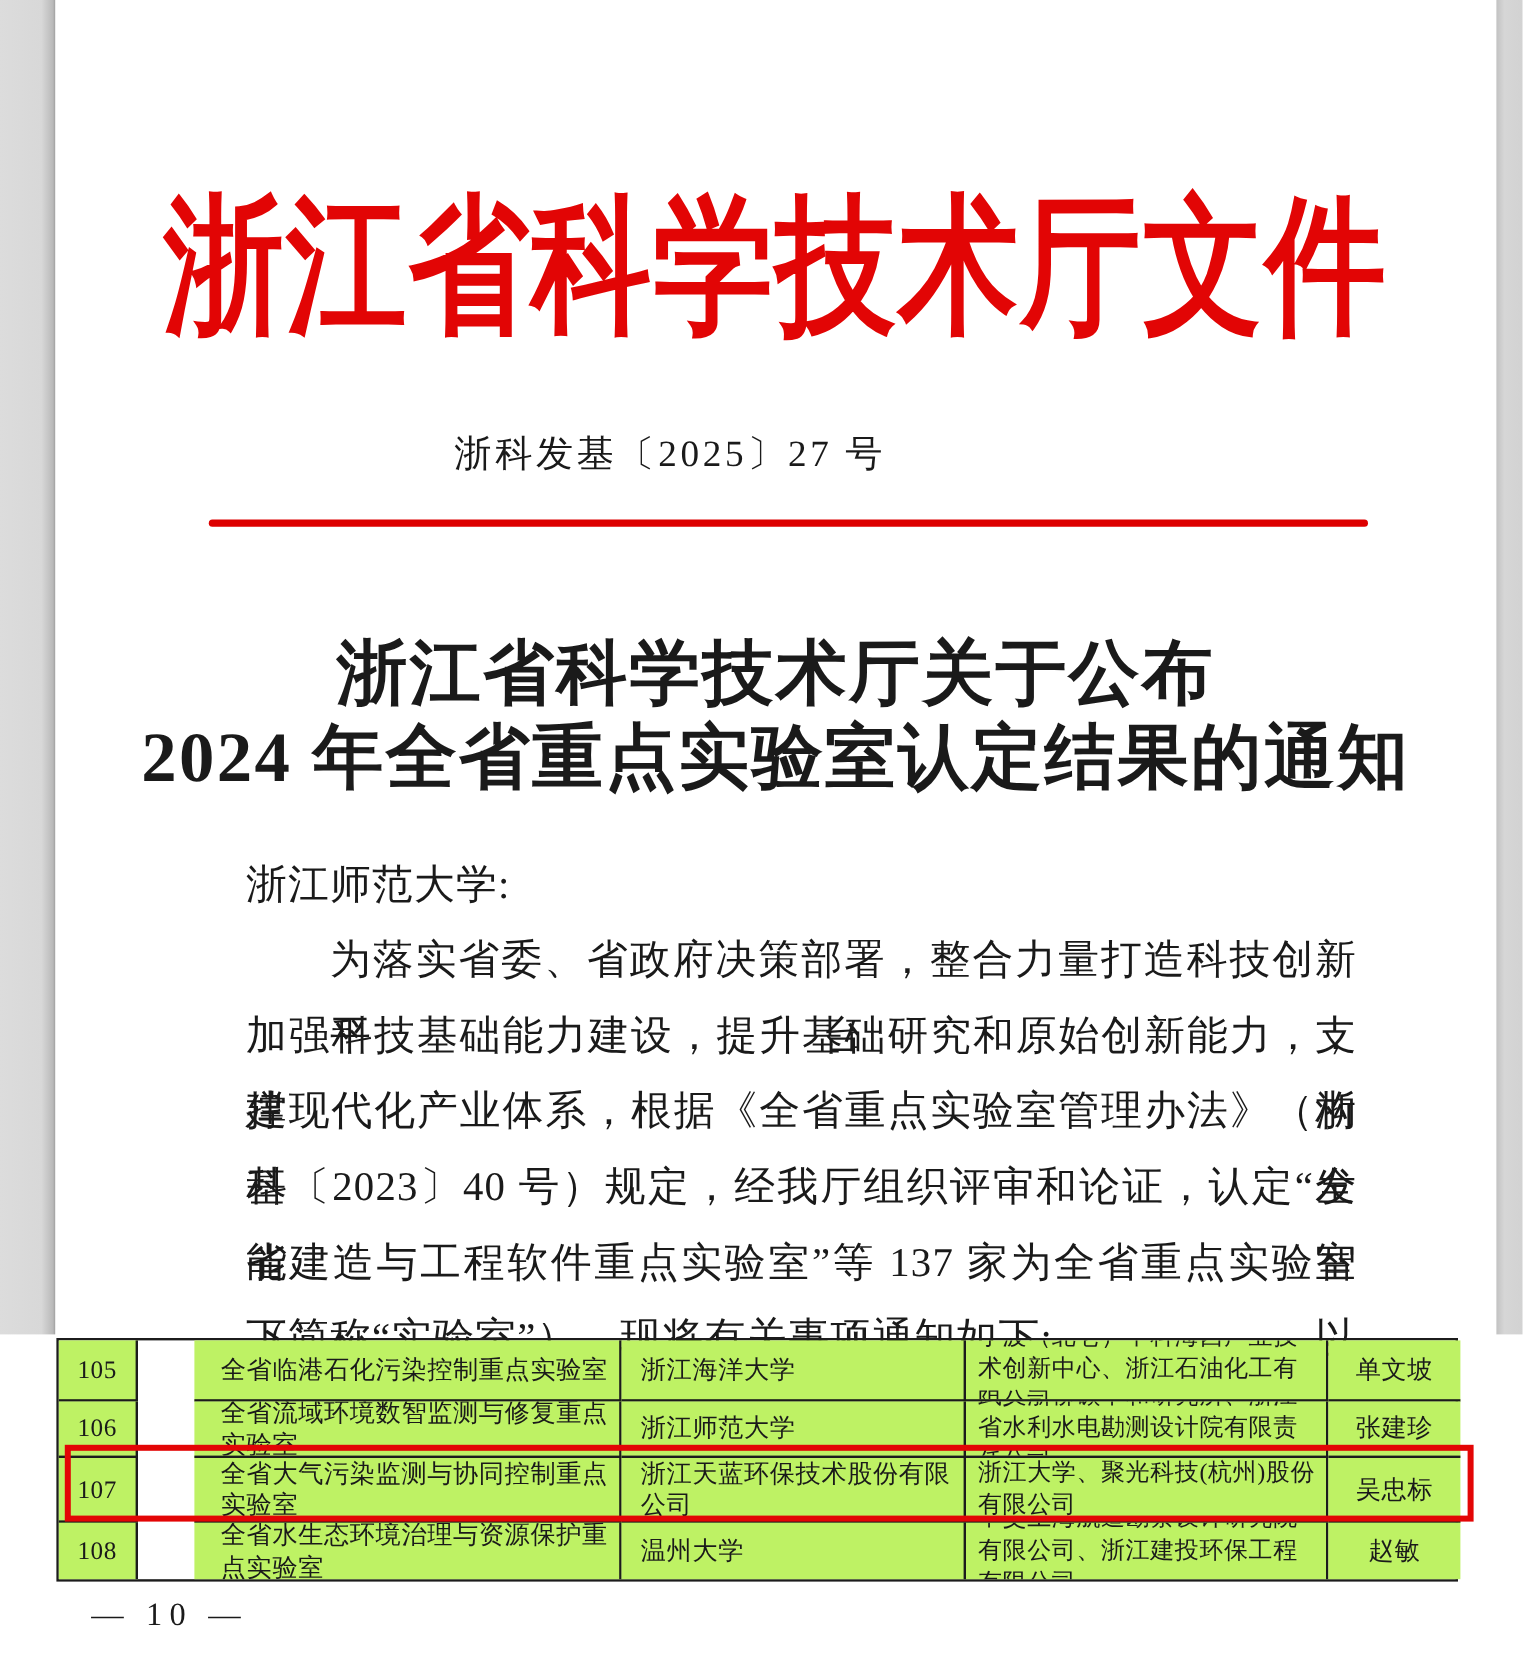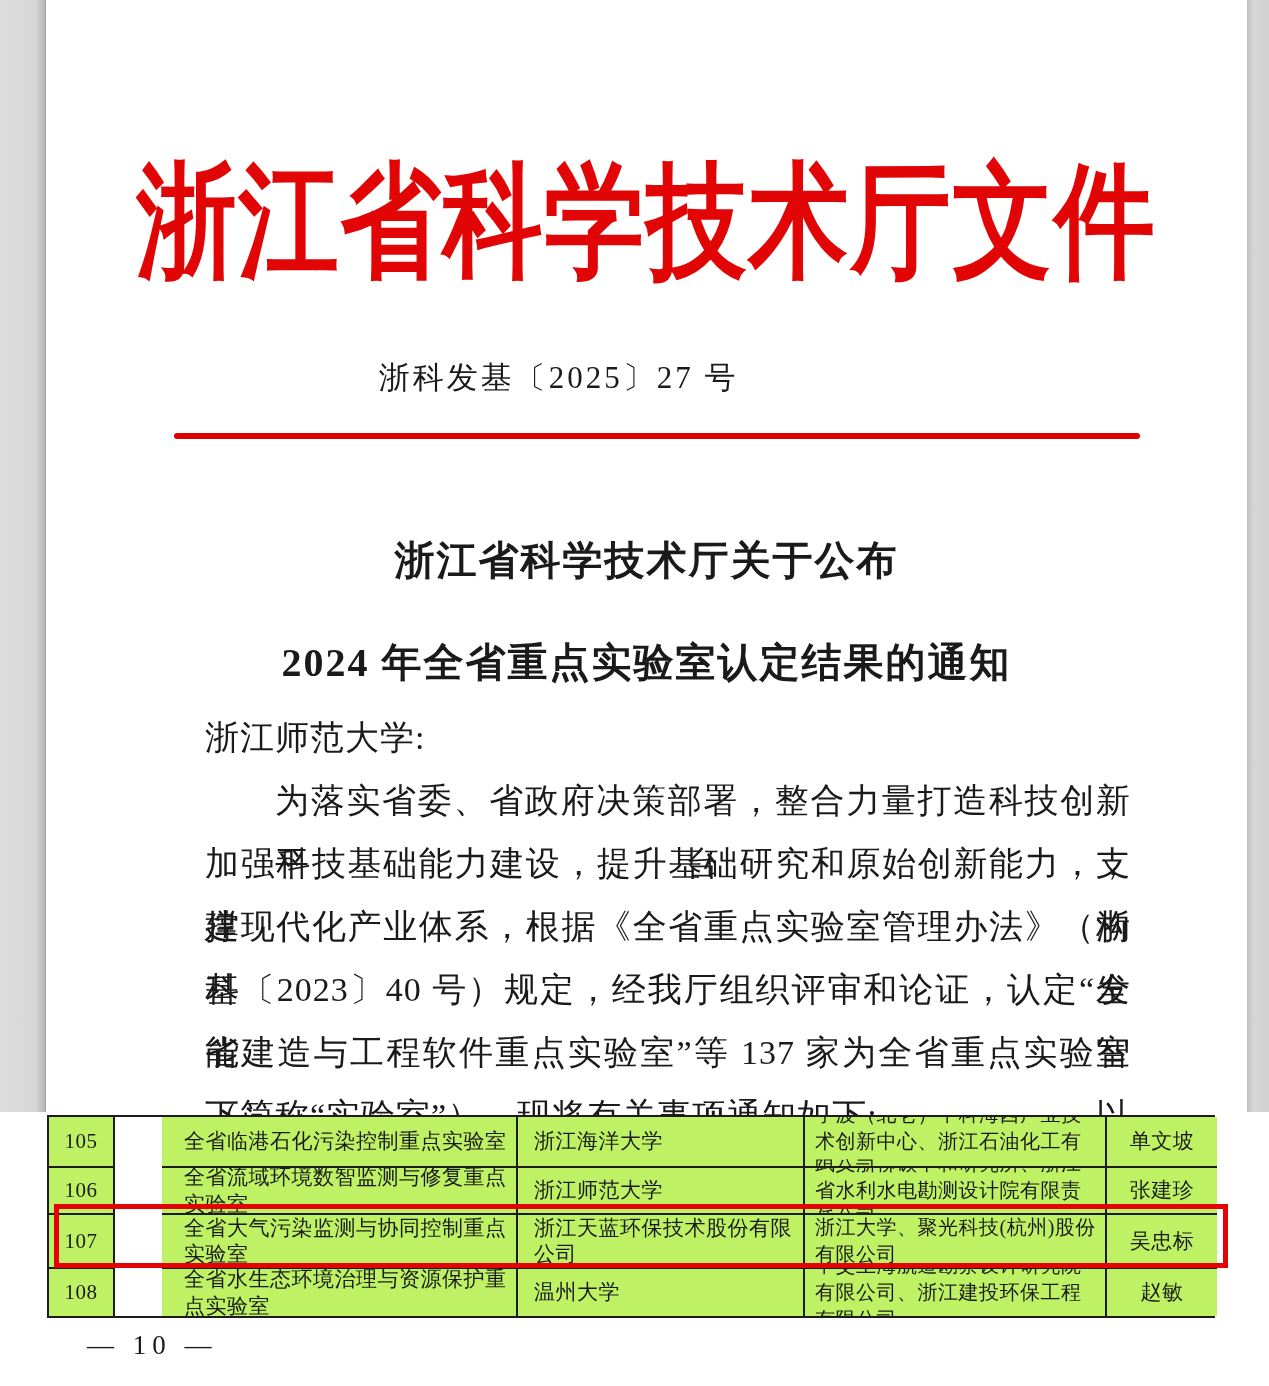--- a/index.html
+++ b/index.html
@@ -24,24 +24,24 @@
   }
   .doc-number{
     position:absolute;left:46px;top:352px;width:1025px;height:52px;
     line-height:52px;text-align:center;font-size:31px;letter-spacing:3px;
   }
   .red-rule{
     position:absolute;left:174px;top:433px;width:966px;height:6px;border-radius:3px;
   }
   .notice-title{
     position:absolute;left:46px;width:1201px;height:62px;line-height:62px;
-    text-align:center;font-size:40px;font-weight:800;letter-spacing:2px;white-space:nowrap;
+    text-align:center;font-size:59px;font-weight:800;letter-spacing:2px;white-space:nowrap;
   }
   .notice-title.l1{top:530px;}
-  .notice-title.l2{top:600px;margin-top:32px;}
+  .notice-title.l2{top:600px;}
   .body-block{
     position:absolute;left:205px;top:706px;width:926px;font-size:34px;
     line-height:63px;letter-spacing:1px;
   }
   .body-line{height:63px;white-space:nowrap;}
   .body-line.justify{white-space:normal;text-align:justify;text-align-last:justify;}
   .body-line.indent{padding-left:70px;}
   
   .result-table{
     position:absolute;left:47px;top:1115px;width:1168px;
@@ -59,21 +59,21 @@
   .cell.last-row{border-bottom:none;}
   .cell.center{justify-content:center;text-align:center;}
   .cell.lab{padding-left:22px;margin-left:47px;}
   .cell.inst{padding-left:16px;}
   .cell.partners{padding:2px 6px 2px 10px;font-size:20px;line-height:1.35;}
   .highlight-box{
     position:absolute;left:54px;top:1204px;width:1174px;height:64px;
     border:5px solid #e30505;box-sizing:border-box;background:transparent;
   }
   .page-number{
-    position:absolute;left:87px;top:1330px;font-size:27px;letter-spacing:6px;white-space:nowrap;
+    position:absolute;left:76px;top:1330px;font-size:27px;letter-spacing:6px;white-space:nowrap;
   }
 </style>
 </head>
 <body>
 
 <div class="canvas">
 
   <div class="margin-left"></div>
   <div class="margin-right"></div>
 

